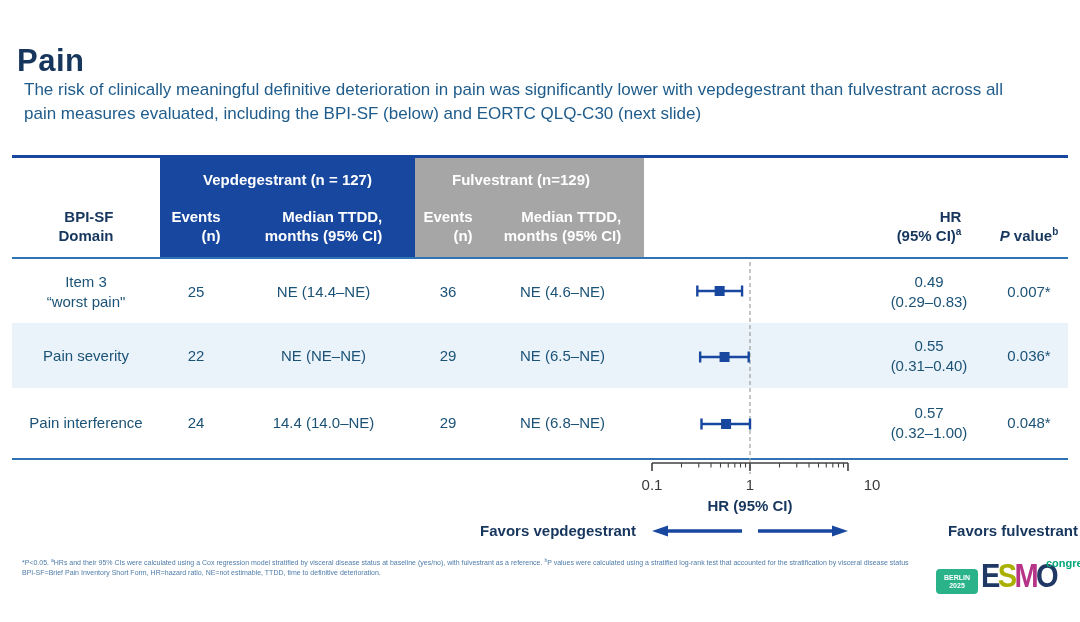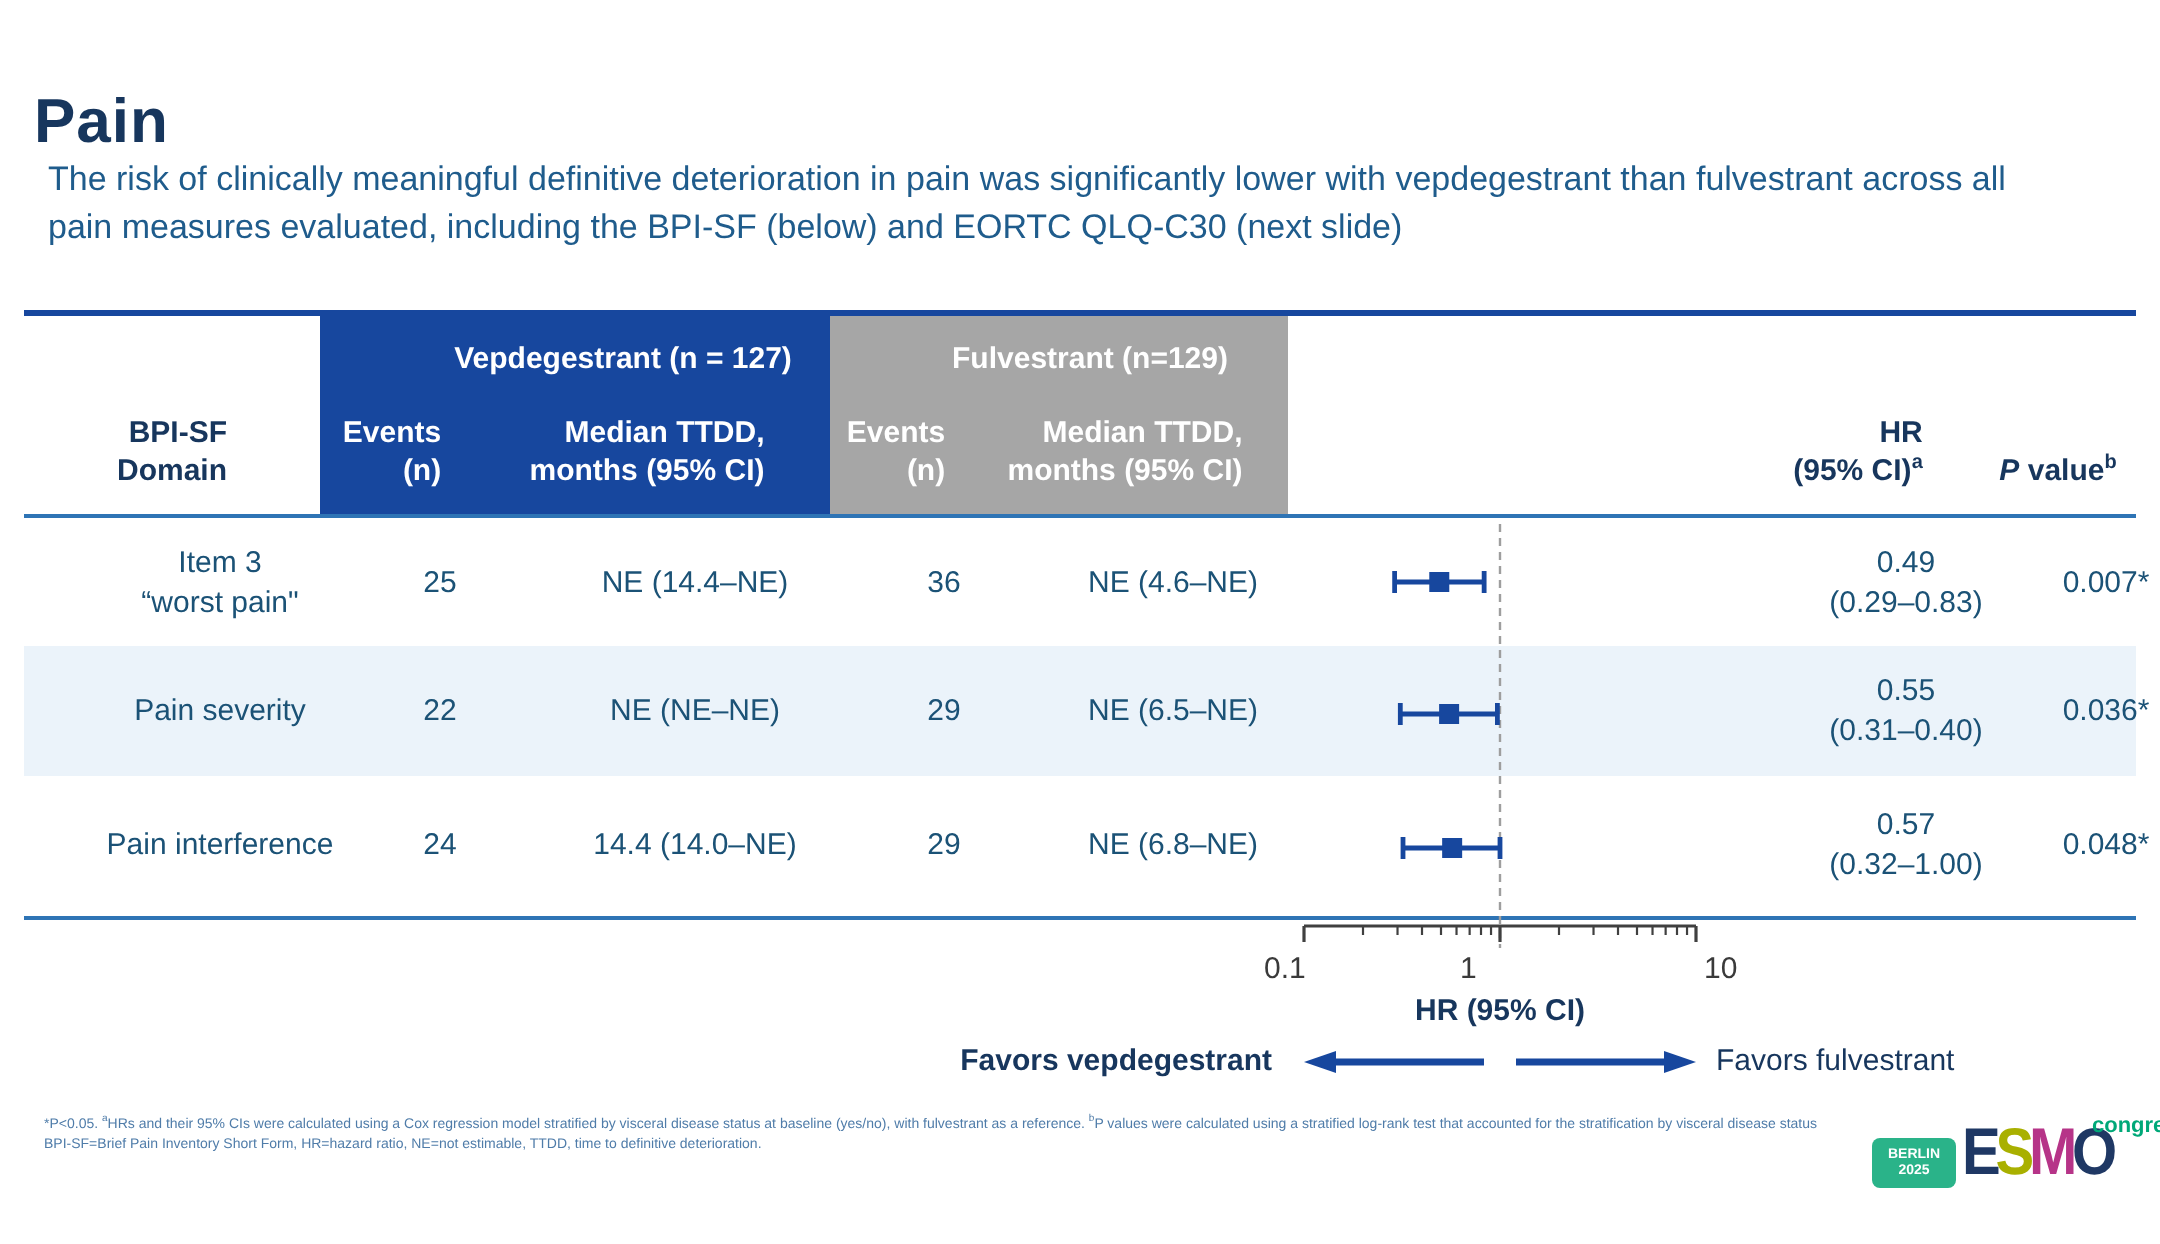--- a/index.html
+++ b/index.html
@@ -1,20 +1,20 @@
 <!DOCTYPE html>
 <html><head>
 <meta charset="utf-8">
 <style>
   html,body{margin:0;padding:0;}
   body{width:1080px;height:622px;background:#ffffff;position:relative;overflow:hidden;
        font-family:"Liberation Sans","DejaVu Sans",sans-serif;}
   .abs{position:absolute;}
   .pre{white-space:pre-line;}
-  .center{display:flex;align-items:center;justify-content:center;text-align:center;padding-left:24px;}
+  .center{display:flex;align-items:center;justify-content:center;text-align:center;}
   .bottom{display:flex;align-items:flex-end;justify-content:center;text-align:right;}
 
   #title{left:17px;top:26px;font-size:31px;font-weight:bold;color:#17365D;letter-spacing:0.5px;margin-top:17px;}
   #subtitle{left:24px;top:78px;width:1000px;font-size:17px;line-height:24px;color:#1F5C8C;}
 
   
   .tline{background:#17479E;}
   #tline-top{left:12px;top:155px;width:1056px;height:3px;}
   #hline-bottom{left:12px;top:257px;width:1056px;height:2px;background:#2E74B5;}
   #tline-bottom{left:12px;top:458px;width:1056px;height:2px;background:#2E74B5;}
@@ -39,25 +39,25 @@
   .row1{top:260px;height:63px;}
   .row2{top:323px;height:65px;}
   .row3{top:388px;height:70px;}
 
   .cell{font-size:15px;line-height:20px;color:#1B5276;}
   sup{font-size:10px;line-height:0;}
   .p-italic{font-style:italic;}
 
   #forest-svg{left:0;top:0;pointer-events:none;}
 
-  .tick-label{top:476px;width:40px;font-size:15px;color:#3A3A3A;text-align:left;}
+  .tick-label{top:476px;width:40px;font-size:15px;color:#3A3A3A;text-align:center;}
   #tick-0{left:632px;} #tick-1{left:730px;} #tick-2{left:852px;}
   #hr-axis-label{left:680px;top:497px;width:140px;text-align:center;font-size:15px;font-weight:bold;color:#17365D;}
   #favors-left{left:420px;top:522px;width:216px;text-align:right;font-size:15px;font-weight:bold;color:#17365D;}
-  #favors-right{left:858px;top:522px;width:220px;text-align:left;font-size:15px;font-weight:normal;color:#17365D;}
+  #favors-right{left:858px;top:522px;width:220px;text-align:right;font-size:15px;font-weight:bold;color:#17365D;}
 
   #footnotes{left:22px;top:558px;width:892px;font-size:7px;line-height:10px;color:#4F7CA9;}
   #footnotes sup{font-size:5px;}
 
   #esmo-logo{left:936px;top:556px;width:142px;height:46px;}
   #esmo-badge{left:0;top:13px;width:42px;height:25px;background:#2AB389;border-radius:4px;
               display:flex;flex-direction:column;align-items:center;justify-content:center;
               color:#fff;font-size:7px;font-weight:bold;line-height:8px;}
   #esmo-letters{left:45px;top:1px;font-size:33px;font-weight:800;letter-spacing:-3px;transform:scaleX(0.88);transform-origin:left top;}
   .esmo-e{color:#1F3864;} .esmo-s{color:#A9B000;} .esmo-m{color:#B63488;} .esmo-o{color:#1F3864;}

